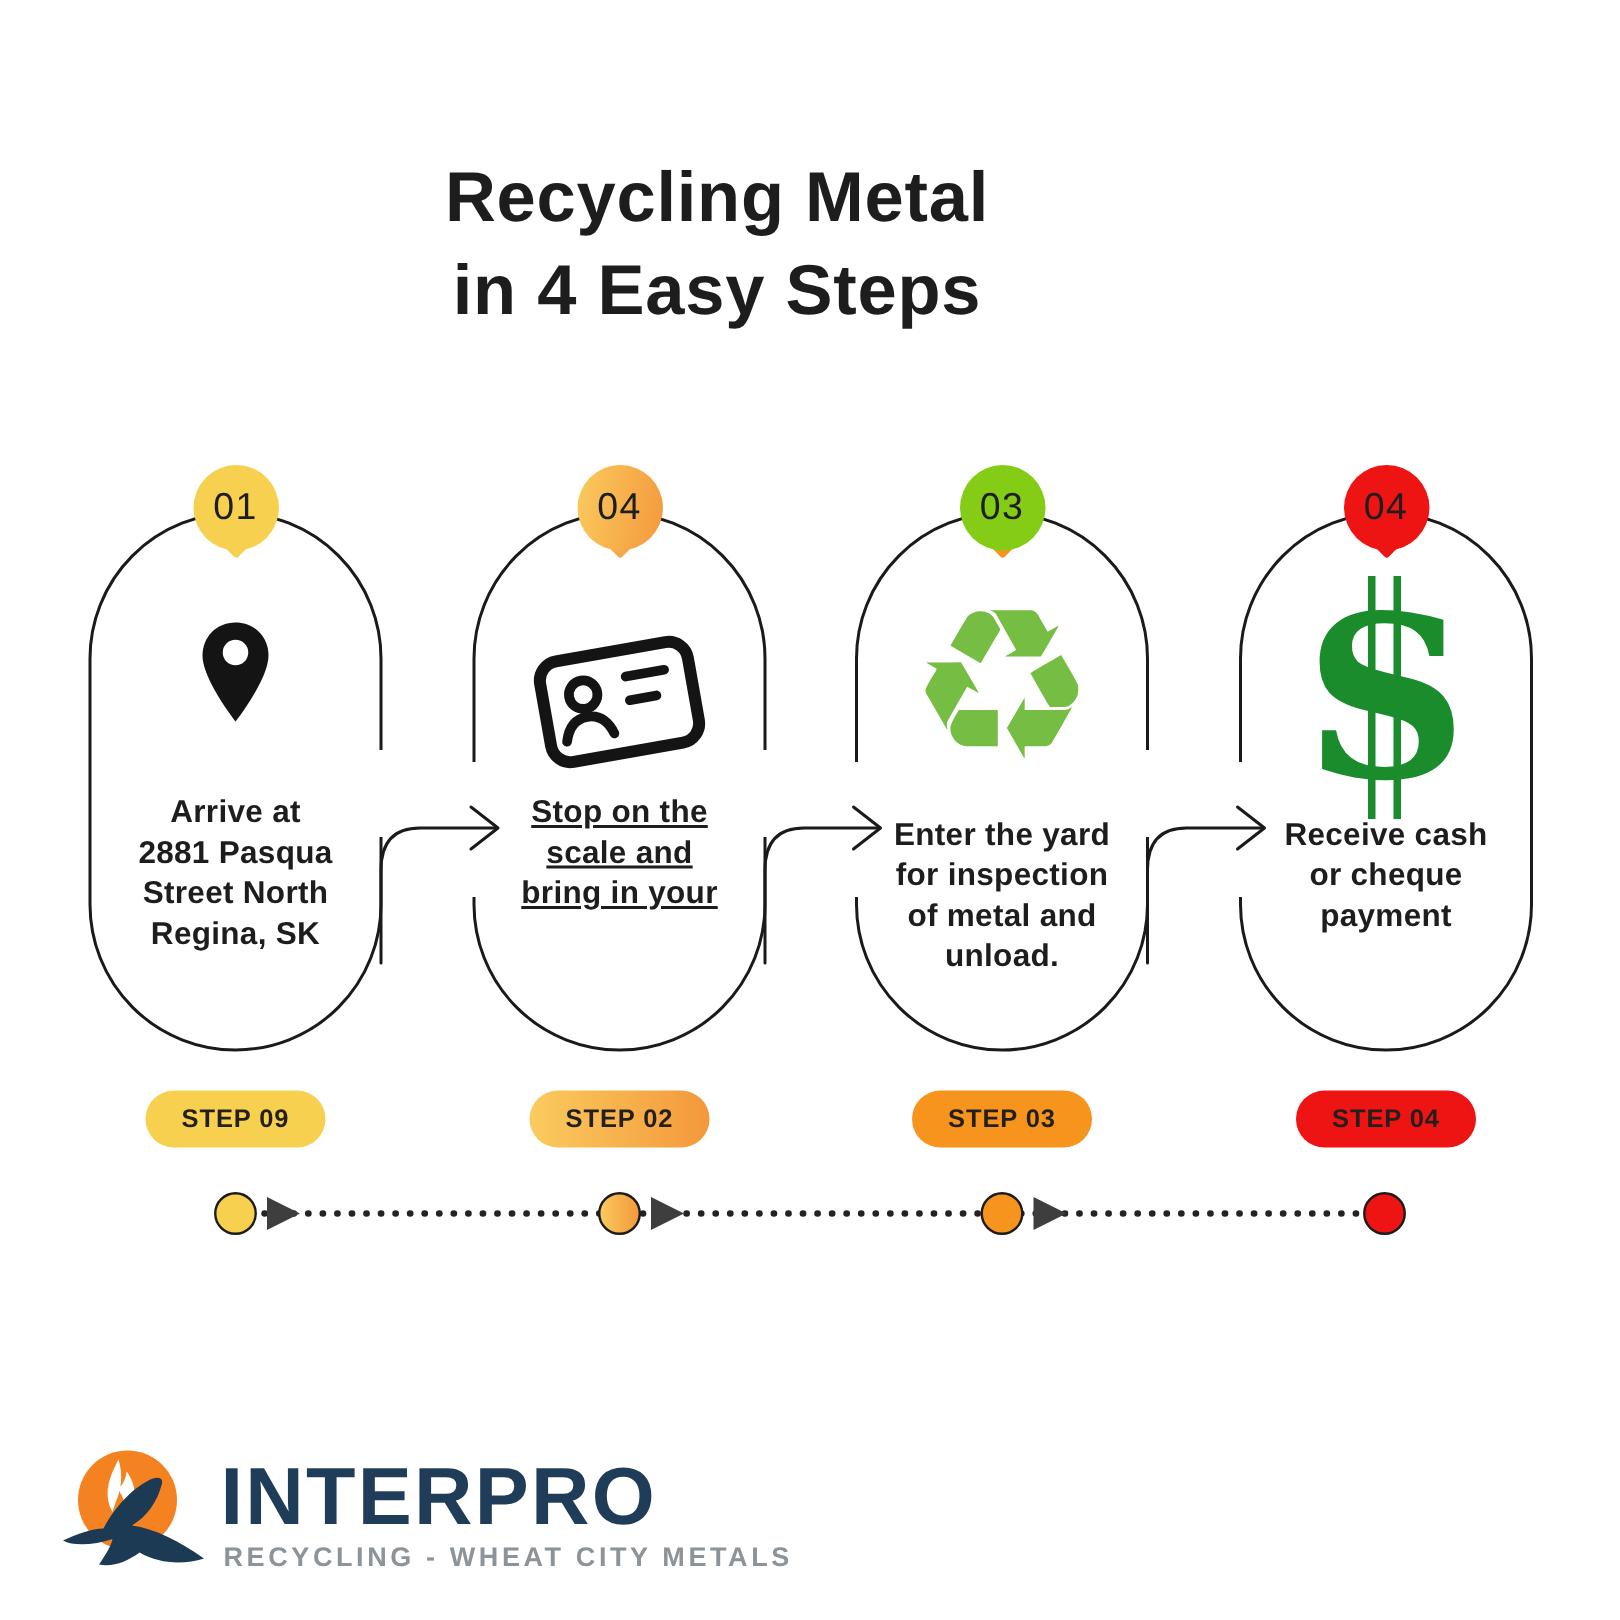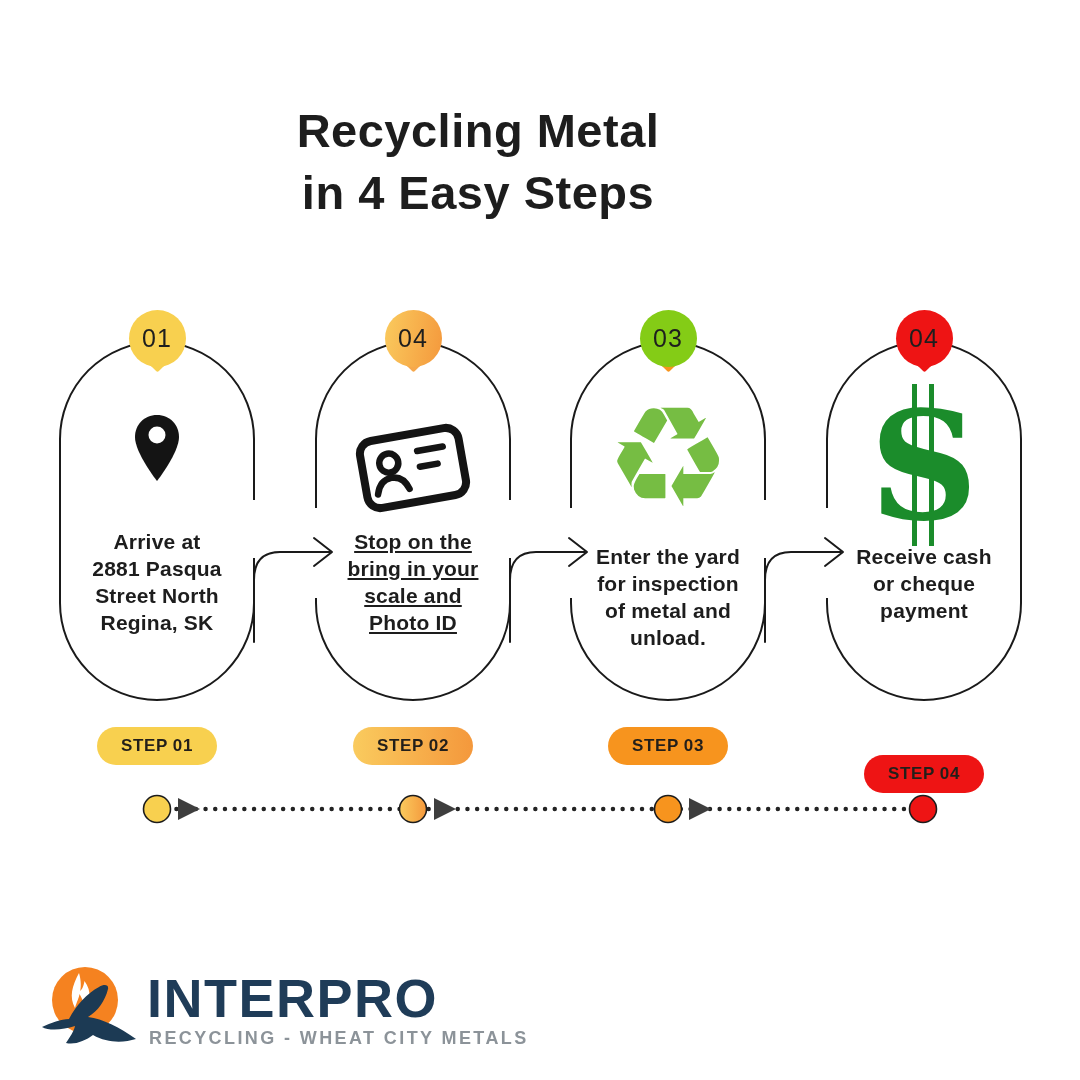--- a/index.html
+++ b/index.html
@@ -145,32 +145,31 @@
     <span class="badge-num">01</span>
   </div>
   <div class="badge-tail" style="left:148.5px; background:#F8D04F;"></div>
   <div class="step-text" style="left:60px; top:528px;">
     <div>Arrive at</div>
     <div>2881 Pasqua</div>
     <div>Street North</div>
     <div>Regina, SK</div>
   </div>
   <div class="step-pill" style="left:97px; background:#F8D04F;">
-    <span>STEP 01</span>
+    <span>STEP 09</span>
   </div>
 
   <div class="badge" style="left:384.5px; background:linear-gradient(100deg,#FACB5E,#F4983C);">
     <span class="badge-num">04</span>
   </div>
   <div class="badge-tail" style="left:404.5px; background:#F6A84C;"></div>
   <div class="step-text" style="left:316px; top:528px;text-decoration:underline;">
     <div>Stop on the</div>
+    <div>scale and</div>
     <div>bring in your</div>
-    <div>scale and</div>
-    <div>Photo ID</div>
   </div>
   <div class="step-pill" style="left:353px; background:linear-gradient(90deg,#FACB5E,#F4983C);">
     <span>STEP 02</span>
   </div>
 
   <div class="badge" style="left:639.5px; background:#84cc16;">
     <span class="badge-num">03</span>
   </div>
   <div class="badge-tail" style="left:659.5px; background:#F7941E;"></div>
   <div class="recycle-glyph">♻</div>
@@ -189,20 +188,20 @@
   </div>
   <div class="badge-tail" style="left:915.5px; background:#EE1414;"></div>
   <div class="dollar-bar" style="left:912px;"></div>
   <div class="dollar-bar" style="left:929px;"></div>
   <div class="dollar-wrap">S</div>
   <div class="step-text" style="left:827px; top:543px;">
     <div>Receive cash</div>
     <div>or cheque</div>
     <div>payment</div>
   </div>
-  <div class="step-pill" style="left:864px; background:#EE1414;margin-top:28px;">
+  <div class="step-pill" style="left:864px; background:#EE1414;">
     <span>STEP 04</span>
   </div>
 
   <div class="logo-name">INTERPRO</div>
   <div class="logo-tagline">RECYCLING - WHEAT CITY METALS</div>
 
 </div>
 
 </body></html>

